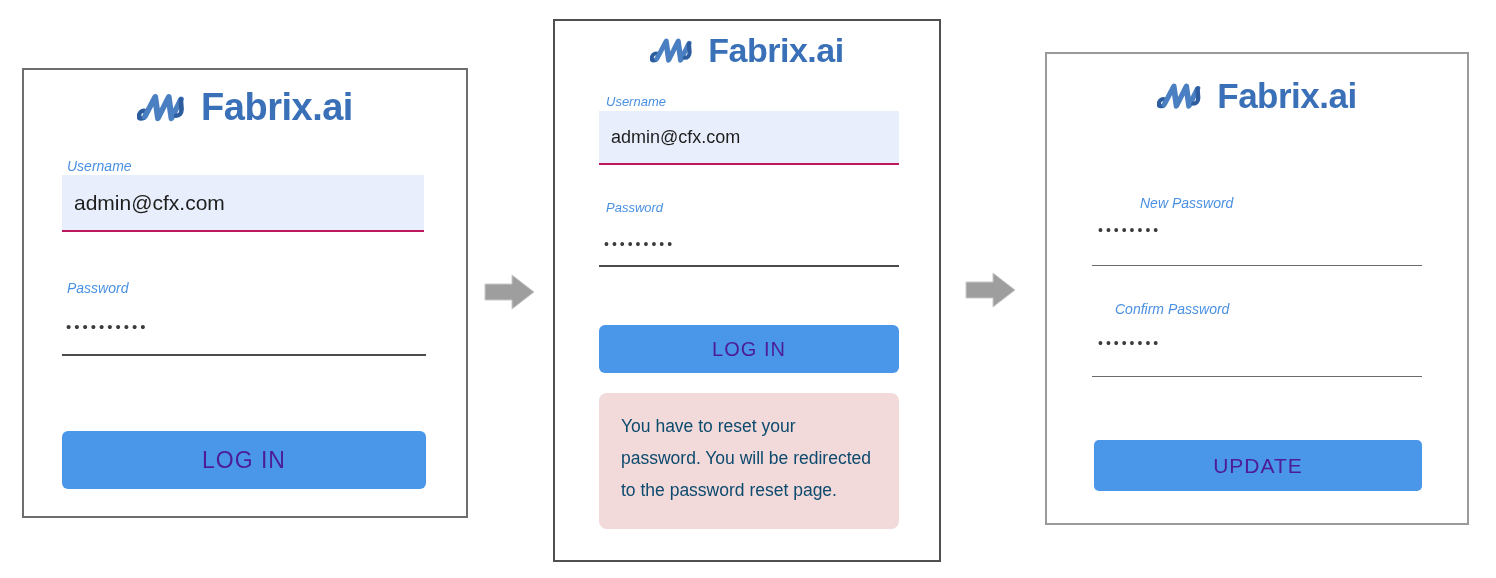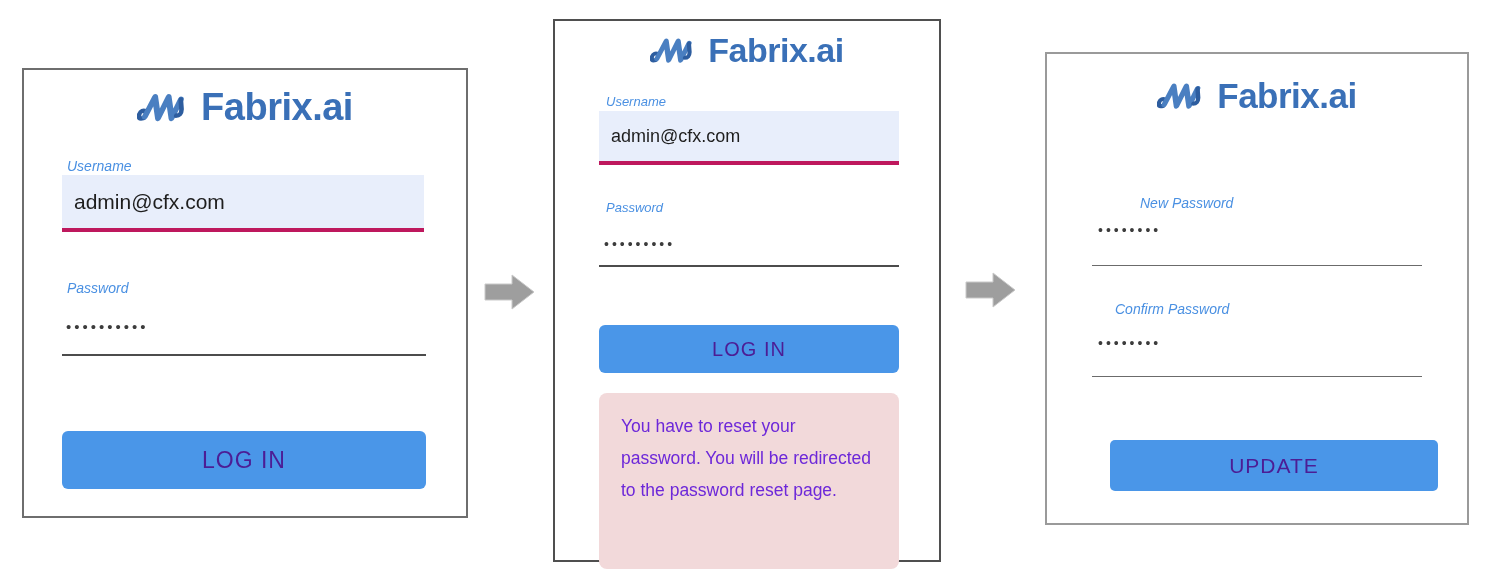--- a/index.html
+++ b/index.html
@@ -13,51 +13,51 @@
   .logo-row{position:absolute;left:0;right:0;display:flex;justify-content:center;align-items:center;gap:10px;}
   .logo-text{color:#3a70b7;font-weight:bold;letter-spacing:-0.5px;}
   .p1 .logo-row{top:16px;}
   .p1 .logo-text{font-size:38px;}
   .p2 .logo-row{top:10px;}
   .p2 .logo-text{font-size:34px;}
   .p3 .logo-row{top:22px;}
   .p3 .logo-text{font-size:35px;}
 
   .field-label{position:absolute;color:#4a90e2;font-size:14px;font-style:italic;}
-  .text-input{position:absolute;background:#e8eefb;border:none;border-bottom:4px solid #be185d;color:#1e1e1e;display:flex;align-items:center;padding-left:12px;box-sizing:border-box;}
+  .text-input{position:absolute;background:#e8eefb;border:none;border-bottom:2px solid #be185d;color:#1e1e1e;display:flex;align-items:center;padding-left:12px;box-sizing:border-box;}
   .pw-dots{position:absolute;color:#3c3c3c;font-size:15px;letter-spacing:3px;}
   .underline{position:absolute;border-top:2px solid #4c4c4c;height:0;}
   .btn{position:absolute;background:#4a96e8;color:#4c1d95;display:flex;align-items:center;justify-content:center;border:none;border-radius:6px;letter-spacing:1px;cursor:pointer;}
 
   
   .p1 .lbl-user{left:43px;top:88px;}
   .p1 .inp-user{left:38px;top:105px;width:362px;height:57px;font-size:21px;}
   .p1 .lbl-pass{left:43px;top:210px;}
   .p1 .dots-pass{left:42px;top:248px;}
   .p1 .ul-pass{left:38px;top:284px;width:364px;}
   .p1 .btn-login{left:38px;top:361px;width:364px;height:58px;font-size:23px;}
 
   
   .p2 .lbl-user{left:51px;top:73px;font-size:13px;}
   .p2 .inp-user{left:44px;top:90px;width:300px;height:54px;font-size:18px;}
   .p2 .lbl-pass{left:51px;top:179px;font-size:13px;}
   .p2 .dots-pass{left:49px;top:215px;font-size:14px;}
   .p2 .ul-pass{left:44px;top:244px;width:300px;}
   .p2 .btn-login{left:44px;top:304px;width:300px;height:48px;font-size:20px;}
-  .p2 .error-box{position:absolute;left:44px;top:372px;width:300px;height:176px;background:#f2d9da;border-radius:8px;color:#6d28d9;font-size:17.5px;line-height:1.82;padding:18px 22px;box-sizing:border-box;}
+  .p2 .error-box{position:absolute;left:44px;top:372px;width:300px;height:136px;background:#f2d9da;border-radius:8px;color:#0c4a6e;font-size:17.5px;line-height:1.82;padding:18px 22px;box-sizing:border-box;}
 
   
   .p3 .heading{position:absolute;left:0;right:0;top:104px;text-align:center;color:#f0913c;font-size:39px;font-weight:500;}
   .p3 .lbl-new{left:61px;top:141px;margin-left:32px;}
   .p3 .dots-new{left:51px;top:168px;font-size:14px;}
   .p3 .ul-new{left:45px;top:211px;width:330px;border-top-width:1.5px;border-top-color:#6b6b6b;}
   .p3 .lbl-confirm{left:68px;top:247px;}
   .p3 .dots-confirm{left:51px;top:281px;font-size:14px;}
   .p3 .ul-confirm{left:45px;top:322px;width:330px;border-top-width:1.5px;border-top-color:#6b6b6b;}
-  .p3 .btn-update{left:63px;top:386px;width:328px;height:51px;font-size:21px;border-radius:5px;}
+  .p3 .btn-update{left:47px;top:386px;width:328px;height:51px;font-size:21px;border-radius:5px;}
 
   .arrow{position:absolute;}
   .arrow1{left:484px;top:273px;}
   .arrow2{left:965px;top:271px;}
 </style>
 </head>
 <body>
 
 <div class="canvas">
 

